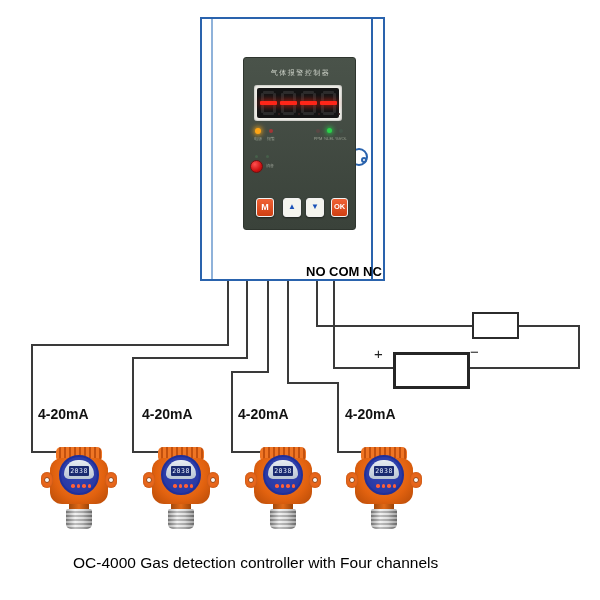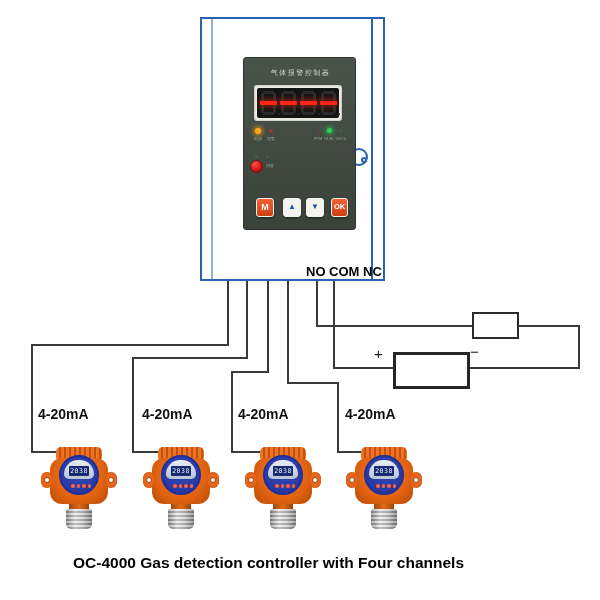--- a/index.html
+++ b/index.html
@@ -93,21 +93,21 @@
   .det-dots { position:absolute; left:10px; top:27px; display:flex; gap:2px; }
   .det-dots i { width:3.5px; height:3.5px; border-radius:50%; background:#ff6038; display:block; }
   .det-neck { position:absolute; left:28px; top:59px; width:20px; height:6px;
     background:linear-gradient(90deg,#a34a0c,#e06a18,#9c4408); }
   .det-sensor { position:absolute; left:25px; top:64px; width:26px; height:20px;
     border-radius:2px 2px 5px 5px;
     background:
       repeating-linear-gradient(180deg, rgba(255,255,255,.28) 0 2px, rgba(0,0,0,.20) 2px 4px),
       linear-gradient(90deg,#8f8f8f,#ececec 35%,#cfcfcf 65%,#838383); }
   
-  .caption { position:absolute; left:73px; top:554px; font-size:15.5px; font-weight:bold;
+  .caption { position:absolute; left:73px; top:554px; font-size:15.5px; font-weight:normal;
     color:#000; white-space:nowrap; }
 </style>
 </head>
 <body>
 
 <div id="stage">
 
   <div class="enclosure"></div>
   <div class="inner-line left"></div>
   <div class="inner-line right"></div>

